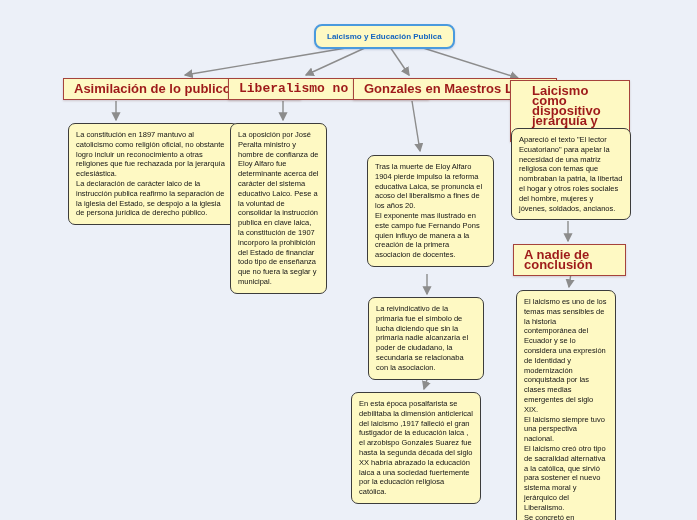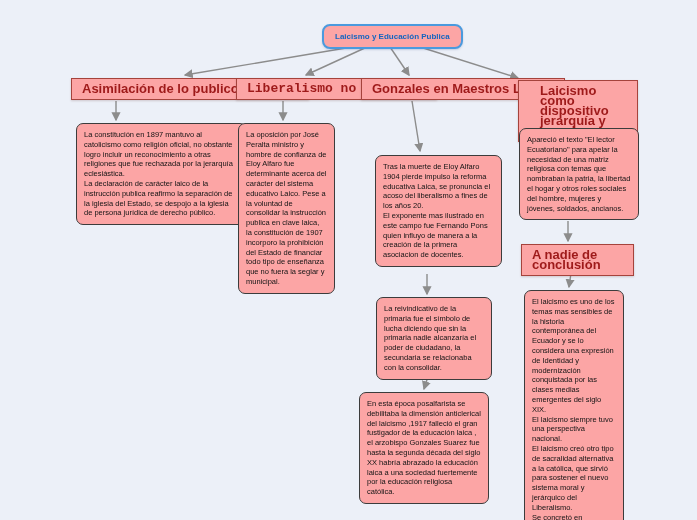--- a/index.html
+++ b/index.html
@@ -9,23 +9,22 @@
     width:697px;height:520px;
     background:#ecf0f8;
     overflow:hidden;
   }
   #connectors{
     position:absolute;left:0;top:0;
     pointer-events:none;
   }
   .node{
     position:absolute;
-    background:#fca5a5;
+    background:#fef9c3;
     box-sizing:border-box;
-    margin-left:8px;
   }
   .root-node{
     border:2px solid #4a9ade;
     border-radius:8px;
     color:#1565c0;
     font-weight:bold;
     font-size:8px;
     padding:6px 11px;
     white-space:nowrap;
     box-shadow:0 1px 2px rgba(80,100,160,.25);
@@ -86,21 +85,21 @@
   <div class="node branch-node" style="left:63px;top:78px;">Asimilación de lo publico a lo laico</div>
   <div class="node note" style="left:68px;top:123px;width:171px;">La constitución en 1897 mantuvo al catolicismo como religión oficial, no obstante logro incluir un reconocimiento a otras religiones que fue rechazada por la jerarquía eclesiástica.
 La declaración de carácter laico de la instrucción publica reafirmo la separación de la iglesia del Estado, se despojo a la iglesia de persona jurídica de derecho público.</div>
 
   <div class="node branch-node" style="left:228px;top:78px;font-family:Liberation Mono, monospace;">Liberalismo no Laicista</div>
   <div class="node note" style="left:230px;top:123px;width:97px;">La oposición por José Peralta ministro y hombre de confianza de Eloy Alfaro fue determinante acerca del carácter del sistema educativo Laico.  Pese a la voluntad de consolidar la instrucción publica en clave laica, la constitución de 1907 incorporo la prohibición del Estado de financiar todo tipo de enseñanza que no fuera la seglar y municipal.</div>
 
   <div class="node branch-node" style="left:353px;top:78px;">Gonzales en Maestros Laicos</div>
   <div class="node note" style="left:367px;top:155px;width:127px;">Tras la muerte de Eloy Alfaro 1904 pierde impulso la reforma educativa Laica, se pronuncia el acoso del liberalismo a fines de los años 20.
 El exponente mas ilustrado en este campo fue Fernando Pons quien influyo de manera a la creación de la primera asociacion de docentes.</div>
-  <div class="node note" style="left:368px;top:297px;width:116px;">La reivindicativo de la primaria fue el símbolo de lucha diciendo que sin la primaria nadie alcanzaría el poder de ciudadano, la secundaria se relacionaba con la consolidar.</div>
+  <div class="node note" style="left:368px;top:297px;width:116px;">La reivindicativo de la primaria fue el símbolo de lucha diciendo que sin la primaria nadie alcanzaría el poder de ciudadano, la secundaria se relacionaba con la asociacion.</div>
   <div class="node note" style="left:351px;top:392px;width:130px;">En esta época posalfarista se debilitaba la dimensión anticlerical del laicismo ,1917 falleció el gran fustigador de la educación laica , el arzobispo Gonzales Suarez fue hasta la segunda década del siglo XX habría abrazado la educación laica a una sociedad fuertemente  por la educación religiosa católica.</div>
 
   <div class="node branch-node wrap" style="left:510px;top:80px;width:120px;padding-left:21px;">Laicismo como dispositivo
 jerarquía y moral</div>
   <div class="node note" style="left:511px;top:128px;width:120px;">Apareció el texto "El lector Ecuatoriano" para apelar la necesidad de una matriz religiosa con temas que nombraban la patria, la libertad el hogar y otros roles sociales del hombre, mujeres y jóvenes, soldados, ancianos.</div>
   <div class="node branch-node wrap" style="left:513px;top:244px;width:113px;">A nadie de
 conclusión</div>
   <div class="node note" style="left:516px;top:290px;width:100px;">El laicismo es uno de los temas mas sensibles de la historia contemporánea del Ecuador y se lo considera una expresión de Identidad y modernización conquistada por las clases medias emergentes del siglo XIX.
 El laicismo siempre tuvo una perspectiva nacional.
 El laicismo creó otro tipo de sacralidad alternativa a la católica, que sirvió para sostener el nuevo sistema moral y jerárquico del Liberalismo.

